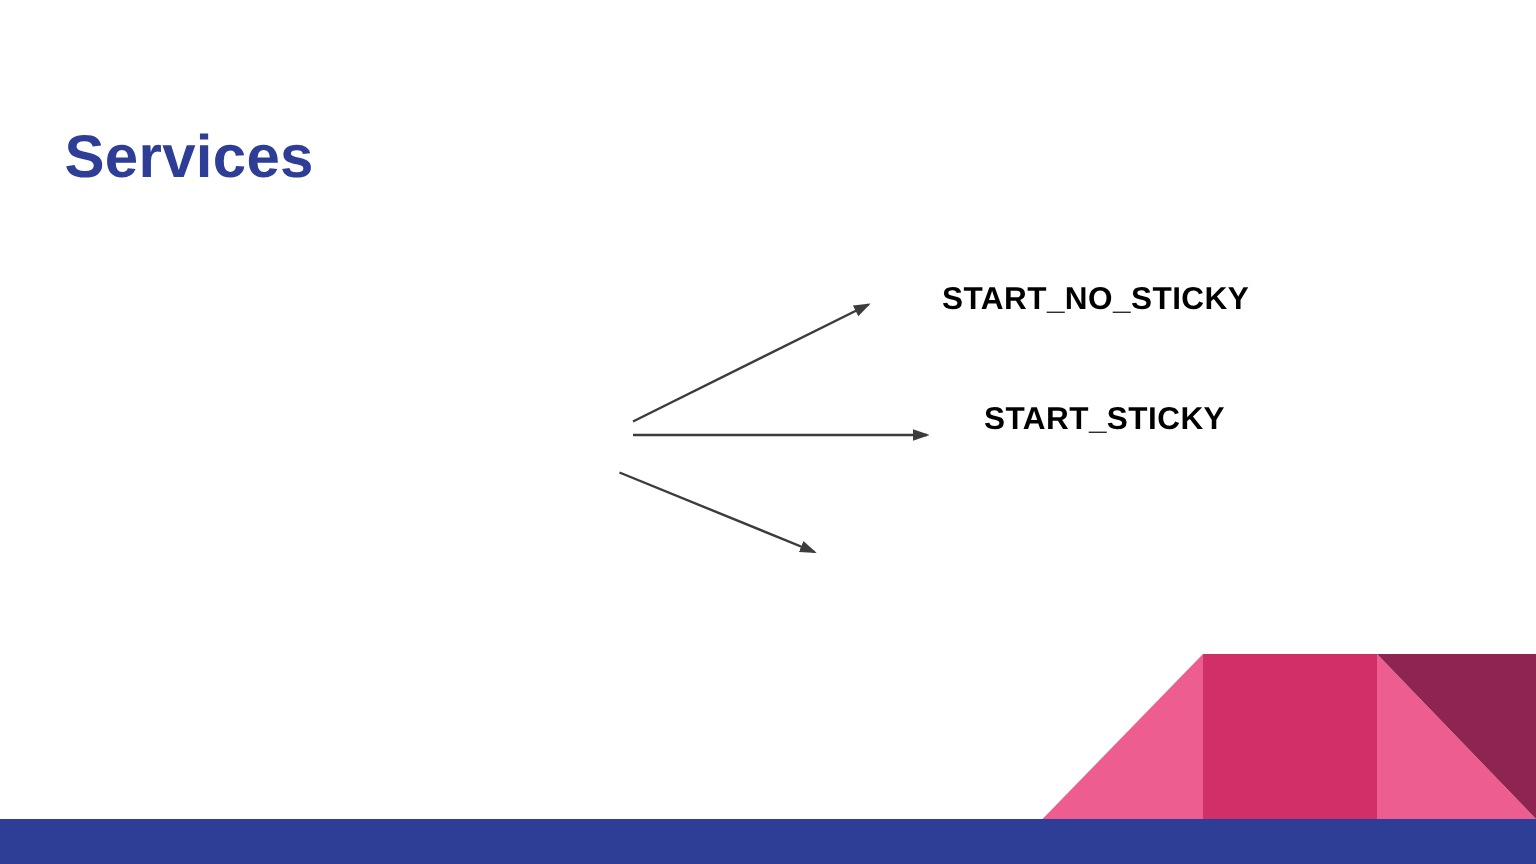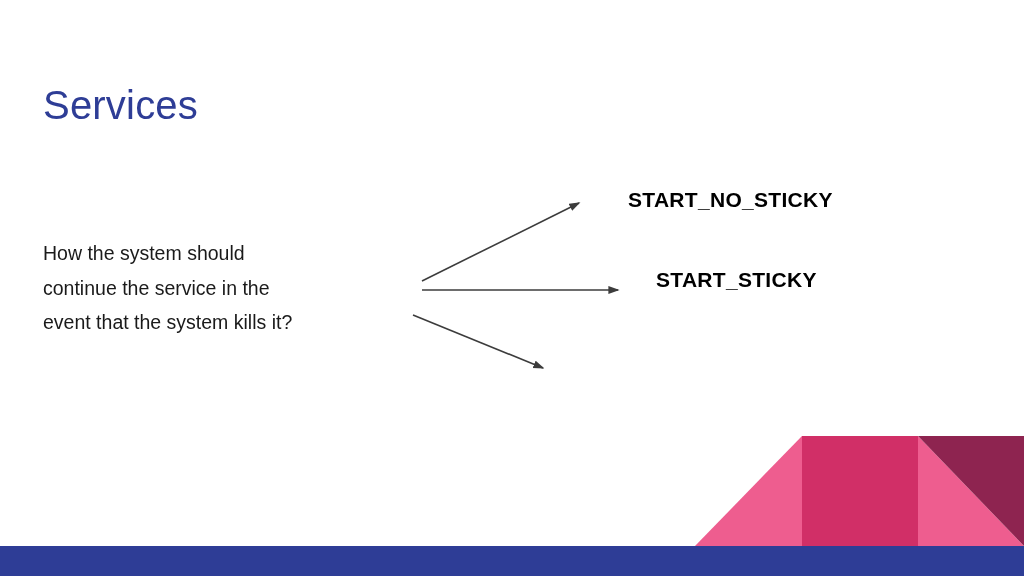--- a/index.html
+++ b/index.html
@@ -17,21 +17,21 @@
     font-family: "Liberation Sans", sans-serif;
     -webkit-font-smoothing: antialiased;
   }
 
   
   #slide-title {
     position: absolute;
     left: 43px;
     top: 55px;
     font-size: 40px;
-    font-weight: 400;
+    font-weight: 700;
     letter-spacing: 0.2px;
     color: #2e3d96;
     line-height: 1.15;
     white-space: nowrap;
   }
 
   
   #body-text {
     position: absolute;
     left: 43px;
@@ -112,24 +112,19 @@
         <polygon points="0,0 7,2.5 0,5" fill="#3c3c3c"></polygon>
       </marker>
     </defs>
     <line x1="422" y1="281" x2="579" y2="203" stroke="#3c3c3c" stroke-width="1.6" marker-end="url(#arrowhead)"></line>
     <line x1="422" y1="290" x2="618" y2="290" stroke="#3c3c3c" stroke-width="1.6" marker-end="url(#arrowhead)"></line>
     <line x1="413" y1="315" x2="543" y2="368" stroke="#3c3c3c" stroke-width="1.6" marker-end="url(#arrowhead)"></line>
   </svg>
 
   <h1 id="slide-title">Services</h1>
 
-  <div id="body-text">
-    <span class="line">How the system should</span>
-    <span class="line">continue the service in the</span>
-    <span class="line">event that the system kills it?</span>
-  </div>
 
   <div class="option-label" id="option-1">START_STICKY</div>
   <div class="option-label" id="option-0">START_NO_STICKY</div>
 
   <div id="footer-bar"></div>
 
 </div>
 
 </body></html>

